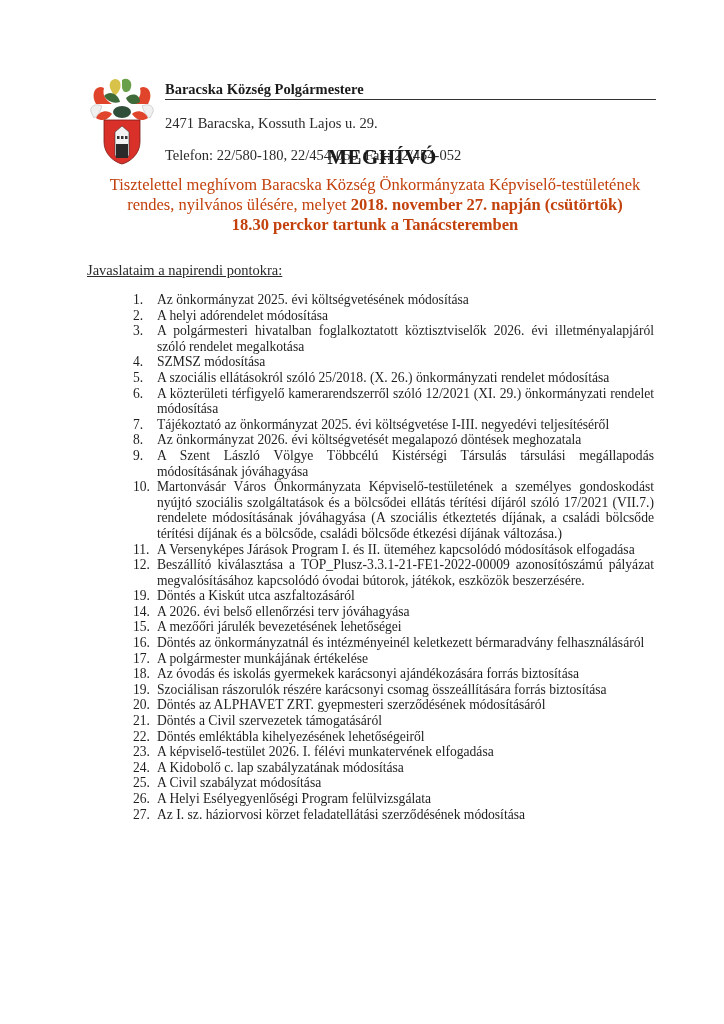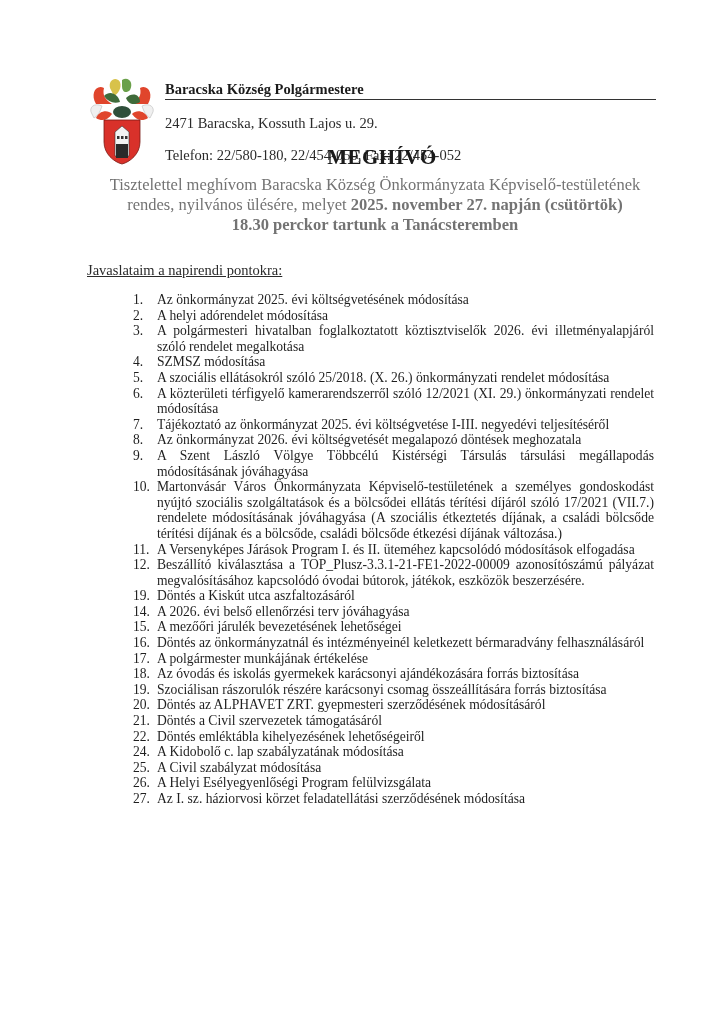--- a/index.html
+++ b/index.html
@@ -11,21 +11,21 @@
 
     .org { position: absolute; left: 165px; top: 80px; width: 491px; }
     .org-name { font-weight: bold; font-size: 14.5px; line-height: 18px; color: #1a1a1a;
       border-bottom: 1.3px solid #333; padding-bottom: 1px; }
     .org-line { font-size: 14.5px; line-height: 18px; color: #2a2a2a; margin-top: 14px; }
 
     .title { position: absolute; left: 0; width: 724px; top: 145px; text-align: center;
       font-size: 21px; font-weight: bold; letter-spacing: 0.5px; color: #1a1a1a; padding-left: 20px; }
 
     .intro { position: absolute; left: 40px; width: 670px; top: 175px; text-align: center;
-      font-size: 16.5px; line-height: 20px; color: #737373; }
+      font-size: 16.5px; line-height: 20px; color: #c2410c; }
     .intro b { font-weight: bold; }
 
     .agenda-label { position: absolute; left: 87px; top: 262px; font-size: 14.5px;
       text-decoration: underline; color: #2a2a2a; }
 
     .agenda { position: absolute; left: 133px; top: 292px; width: 521px; margin: 0; padding: 0; list-style: none; }
     .agenda li { display: flex; font-size: 13.6px; line-height: 15.6px; color: #1f1f1f; margin: 0; }
     .agenda .num { flex: 0 0 24px; }
     .agenda .txt { flex: 1; text-align: justify; text-align-last: left; }
   </style>
@@ -61,21 +61,21 @@
   <div class="org">
     <div class="org-name">Baracska Község Polgármestere</div>
     <div class="org-line">2471 Baracska, Kossuth Lajos u. 29.</div>
     <div class="org-line">Telefon: 22/580-180, 22/454-050, Fax: 22/454-052</div>
   </div>
 
   <div class="title">MEGHÍVÓ</div>
 
   <div class="intro">
     <div>Tisztelettel meghívom Baracska Község Önkormányzata Képviselő-testületének</div>
-    <div><span>rendes, nyilvános ülésére, melyet </span><b>2025. november 27. napján (csütörtök)</b></div>
+    <div><span>rendes, nyilvános ülésére, melyet </span><b>2018. november 27. napján (csütörtök)</b></div>
     <div><b>18.30 perckor tartunk a Tanácsteremben</b></div>
   </div>
 
   <div class="agenda-label">Javaslataim a napirendi pontokra:</div>
 
   <ol class="agenda" id="agenda-list">
     <li>
         <span class="num">1.</span>
         <span class="txt">Az önkormányzat 2025. évi költségvetésének módosítása</span>
       </li>
@@ -157,20 +157,24 @@
       </li>
     <li>
         <span class="num">21.</span>
         <span class="txt">Döntés a Civil szervezetek támogatásáról</span>
       </li>
     <li>
         <span class="num">22.</span>
         <span class="txt">Döntés emléktábla kihelyezésének lehetőségeiről</span>
       </li>
     <li>
+        <span class="num">23.</span>
+        <span class="txt">A képviselő-testület 2026. I. félévi munkatervének elfogadása</span>
+      </li>
+    <li>
         <span class="num">24.</span>
         <span class="txt">A Kidobolő c. lap szabályzatának módosítása</span>
       </li>
     <li>
         <span class="num">25.</span>
         <span class="txt">A Civil szabályzat módosítása</span>
       </li>
     <li>
         <span class="num">26.</span>
         <span class="txt">A Helyi Esélyegyenlőségi Program felülvizsgálata</span>

